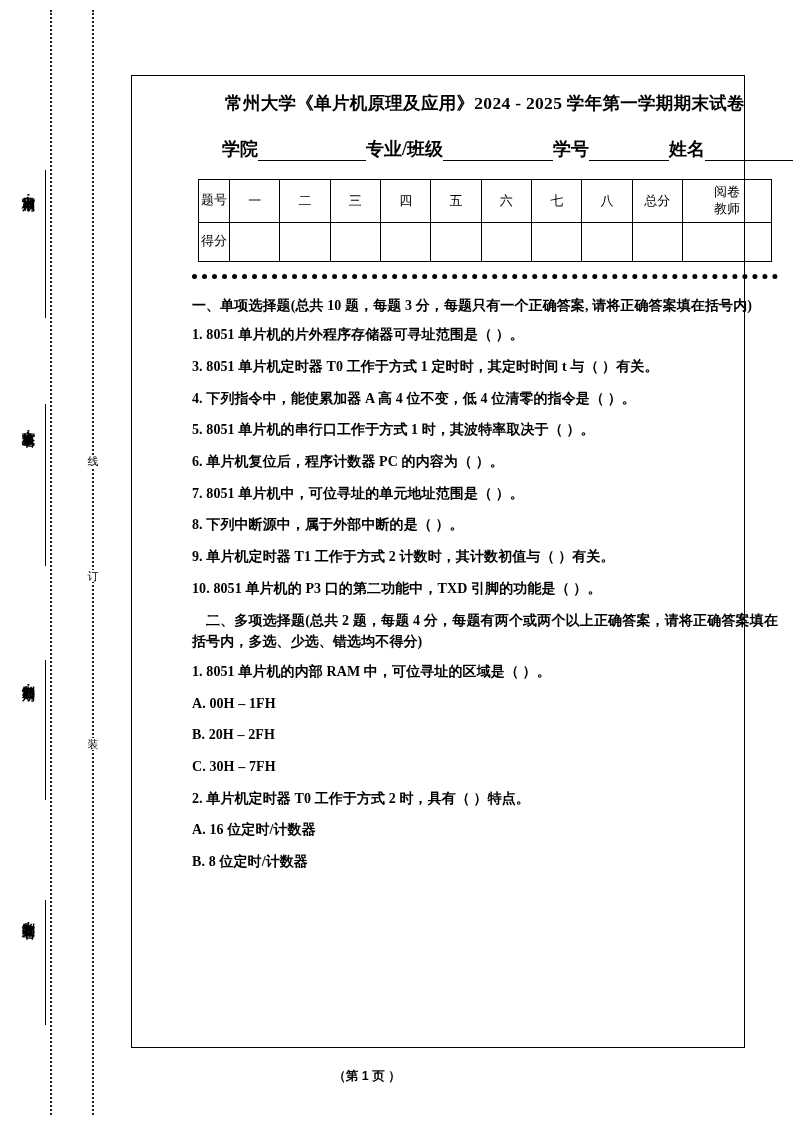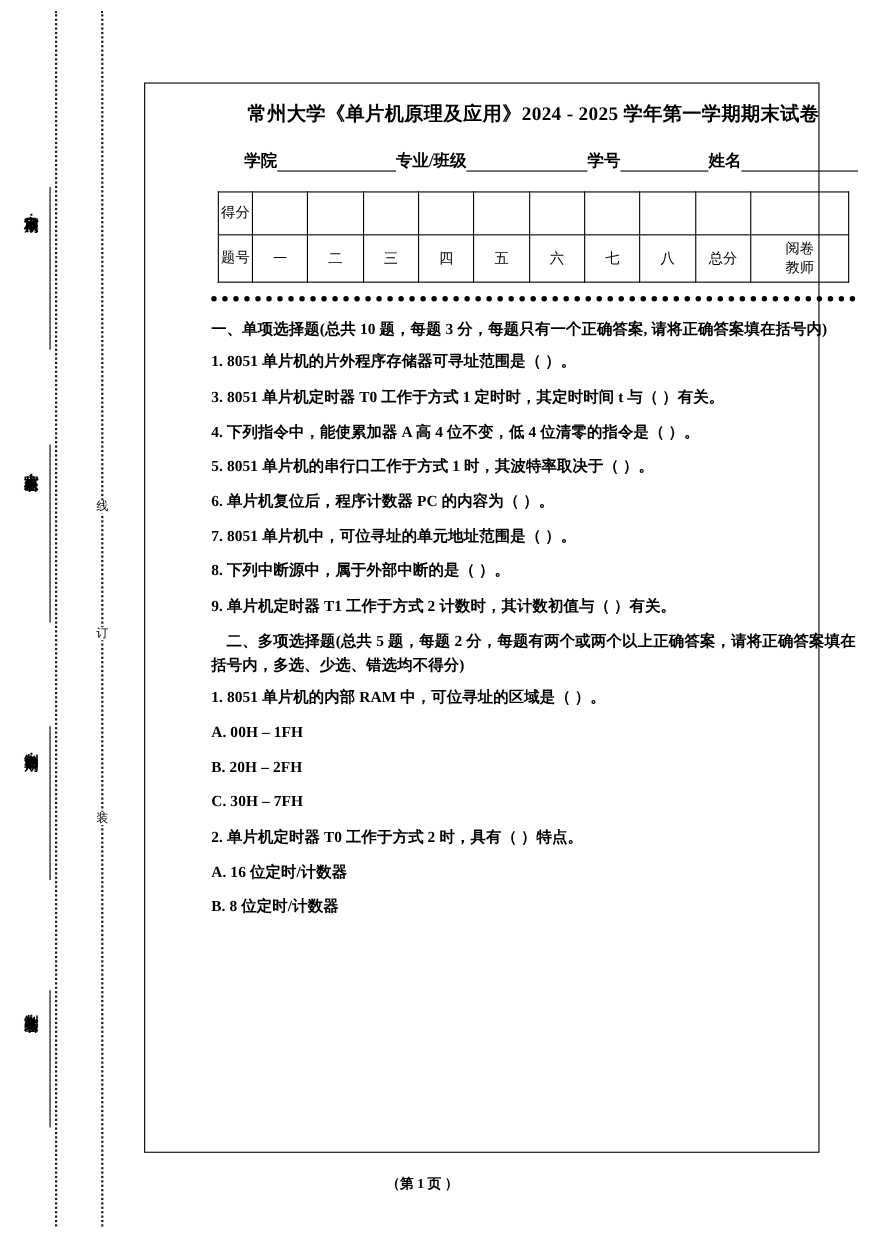--- a/index.html
+++ b/index.html
@@ -110,21 +110,21 @@
   #fill-row {
     margin-top: 18px;
     padding-left: 30px;
     display: flex;
     align-items: flex-end;
     font-size: 12.5px;
     font-weight: bold;
     white-space: nowrap;
   }
   .fill-group { display: flex; align-items: flex-end; }
-  .fill-label { font-size: 15px; font-weight: bold; }
+  .fill-label { font-size: 18px; font-weight: bold; }
   .fill-rule {
     display: inline-block;
     border-bottom: 1px solid #000;
     height: 13px;
   }
   .rule-w1 { width: 108px; }
   .rule-w2 { width: 110px; }
   .rule-w3 { width: 80px; }
   .rule-w4 { width: 106px; }
 
@@ -186,27 +186,27 @@
   }
   .opt-line {
     margin: 0 0 10px 0;
     font-weight: bold;
     letter-spacing: 0.1px;
   }
 
   
   #page-footer {
     position: absolute;
-    left: 17px;
+    left: 0;
     top: 1068px;
     width: 734px;
     text-align: center;
     font-size: 12.5px;
     font-weight: bold;
-    font-family: Liberation Serif, serif;
+    font-family: Liberation Sans, sans-serif;
   }
 </style>
 </head>
 <body>
 
 <div id="left-margin">
   <div class="v-dotted one"></div>
   <div class="v-dotted two"></div>
 
   <div class="v-solid seg-a"></div>
@@ -245,72 +245,73 @@
       <span class="fill-group">
         <span class="fill-label">姓名</span>
         <span class="fill-rule rule-w4"></span>
       </span>
     </div>
 
     <div id="score-table-wrap">
       <table id="score-table">
         <tbody>
             <tr>
-          <td class="head-cell score-cell">
-            <span class="stacked">得分</span>
-          </td>
-          <td class="score-cell"></td>
-          <td class="score-cell"></td>
-          <td class="score-cell"></td>
-          <td class="score-cell"></td>
-          <td class="score-cell"></td>
-          <td class="score-cell"></td>
-          <td class="score-cell"></td>
-          <td class="score-cell"></td>
-          <td class="score-cell"></td>
-          <td class="teacher-cell score-cell"></td>
-        </tr>
-        <tr>
           <td class="head-cell num-cell">
             <span class="stacked">题号</span>
           </td>
           <td class="num-cell">一</td>
           <td class="num-cell">二</td>
           <td class="num-cell">三</td>
           <td class="num-cell">四</td>
           <td class="num-cell">五</td>
           <td class="num-cell">六</td>
           <td class="num-cell">七</td>
           <td class="num-cell">八</td>
           <td class="num-cell">总分</td>
           <td class="teacher-cell num-cell">
             <span class="stacked">阅卷</span>
             <span class="stacked">教师</span>
           </td>
         </tr>
+        <tr>
+          <td class="head-cell score-cell">
+            <span class="stacked">得分</span>
+          </td>
+          <td class="score-cell"></td>
+          <td class="score-cell"></td>
+          <td class="score-cell"></td>
+          <td class="score-cell"></td>
+          <td class="score-cell"></td>
+          <td class="score-cell"></td>
+          <td class="score-cell"></td>
+          <td class="score-cell"></td>
+          <td class="score-cell"></td>
+          <td class="teacher-cell score-cell"></td>
+        </tr>
       </tbody>
         </table>
     </div>
 
     <div id="dotted-rule"></div>
 
     <div id="content">
 
       <div class="sec-head">一、单项选择题(总共 10 题，每题 3 分，每题只有一个正确答案, 请将正确答案填在括号内)</div>
 
       <div class="q-line">1. 8051 单片机的片外程序存储器可寻址范围是（  ）。</div>
       <div class="q-line">3. 8051 单片机定时器 T0 工作于方式 1 定时时，其定时时间 t 与（  ）有关。</div>
       <div class="q-line">4. 下列指令中，能使累加器 A 高 4 位不变，低 4 位清零的指令是（  ）。</div>
       <div class="q-line">5. 8051 单片机的串行口工作于方式 1 时，其波特率取决于（  ）。</div>
       <div class="q-line">6. 单片机复位后，程序计数器 PC 的内容为（  ）。</div>
       <div class="q-line">7. 8051 单片机中，可位寻址的单元地址范围是（  ）。</div>
       <div class="q-line">8. 下列中断源中，属于外部中断的是（  ）。</div>
       <div class="q-line">9. 单片机定时器 T1 工作于方式 2 计数时，其计数初值与（  ）有关。</div>
-
-      <div class="sec-head indented">二、多项选择题(总共 5 题，每题 2 分，每题有两个或两个以上正确答案，请将正确答案填在括号内，多选、少选、错选均不得分)</div>
+      <div class="q-line">10. 8051 单片机的 P3 口的第二功能中，TXD 引脚的功能是（  ）。</div>
+
+      <div class="sec-head indented">二、多项选择题(总共 2 题，每题 4 分，每题有两个或两个以上正确答案，请将正确答案填在括号内，多选、少选、错选均不得分)</div>
 
       <div class="q-line">1. 8051 单片机的内部 RAM 中，可位寻址的区域是（  ）。</div>
       <div class="opt-line">A. 00H – 1FH</div>
       <div class="opt-line">B. 20H – 2FH</div>
       <div class="opt-line">C. 30H – 7FH</div>
       <div class="q-line">2. 单片机定时器 T0 工作于方式 2 时，具有（  ）特点。</div>
       <div class="opt-line">A. 16 位定时/计数器</div>
       <div class="opt-line">B. 8 位定时/计数器</div>
 
     </div>

